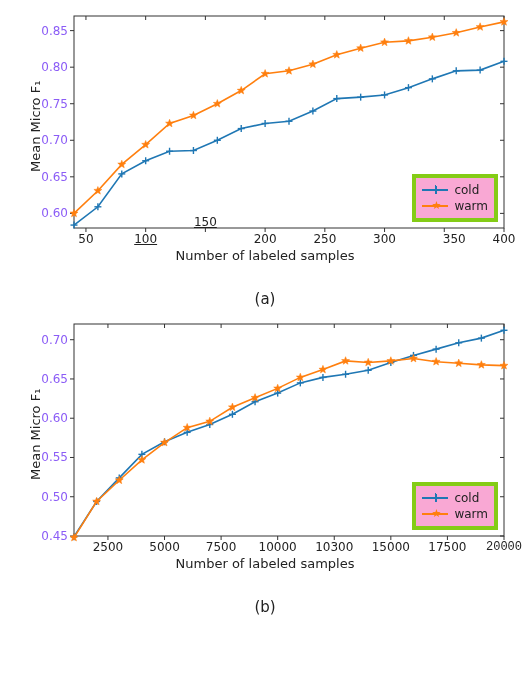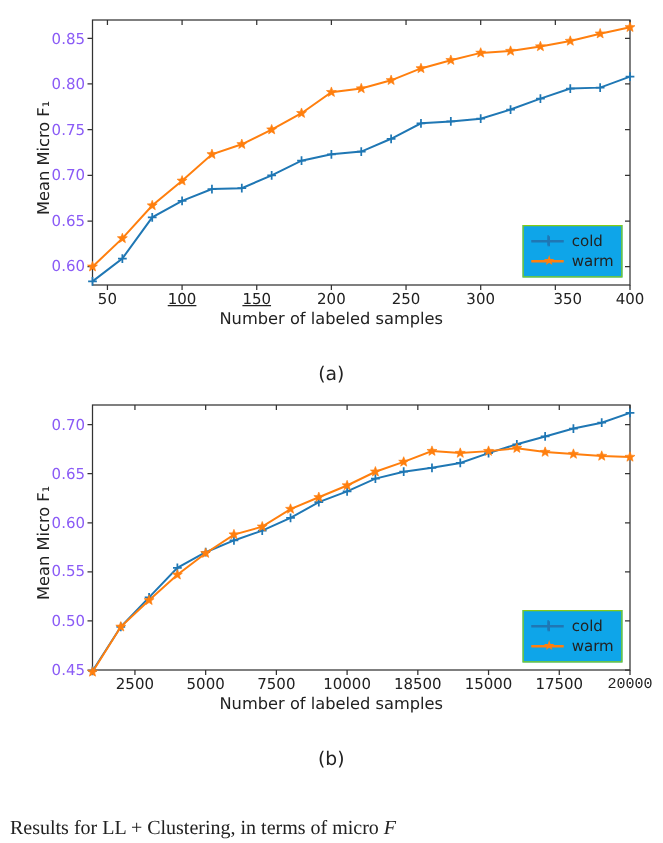--- a/index.html
+++ b/index.html
@@ -55,22 +55,22 @@
   }
   .axis-label-x {
     position: absolute;
     font-size: 13px;
     color: #222;
     text-align: center;
     left: 0; right: 0;
   }
   .legend {
     position: absolute;
-    background: #0ea5e9;
-    border: 1px solid #84cc16;
+    background: #f9a8d4;
+    border: 4px solid #84cc16;
     font-size: 12px;
     padding: 4px 6px;
     box-sizing: border-box;
   }
   .legend-row {
     display: flex;
     align-items: center;
     gap: 6px;
     height: 16px;
   }
@@ -257,21 +257,21 @@
           <path d="M348.67,37.97L349.72,40.71L352.66,40.87L350.38,42.72L351.14,45.56L348.67,43.97L346.20,45.56L346.95,42.72L344.67,40.87L347.61,40.71Z" class="marker-star"></path>
           <path d="M372.56,32.12L373.61,34.86L376.55,35.02L374.27,36.87L375.02,39.72L372.56,38.12L370.09,39.72L370.84,36.87L368.56,35.02L371.50,34.86Z" class="marker-star"></path>
           <path d="M396.44,30.66L397.50,33.40L400.44,33.56L398.16,35.41L398.91,38.25L396.44,36.66L393.98,38.25L394.73,35.41L392.45,33.56L395.39,33.40Z" class="marker-star"></path>
           <path d="M420.33,27.00L421.39,29.74L424.33,29.90L422.05,31.76L422.80,34.60L420.33,33.00L417.86,34.60L418.62,31.76L416.34,29.90L419.28,29.74Z" class="marker-star"></path>
           <path d="M444.22,22.61L445.28,25.36L448.22,25.52L445.93,27.37L446.69,30.21L444.22,28.61L441.75,30.21L442.51,27.37L440.23,25.52L443.16,25.36Z" class="marker-star"></path>
           <path d="M468.11,16.77L469.17,19.51L472.11,19.67L469.82,21.52L470.58,24.36L468.11,22.77L465.64,24.36L466.40,21.52L464.12,19.67L467.05,19.51Z" class="marker-star"></path>
           <path d="M492.00,11.65L493.06,14.39L495.99,14.55L493.71,16.40L494.47,19.25L492.00,17.65L489.53,19.25L490.29,16.40L488.01,14.55L490.94,14.39Z" class="marker-star"></path>
         </svg>
         <div class="tick-label-x" style="left: 73.9444px; top: 226px;">50</div>
         <div class="tick-label-x" style="left: 133.667px; top: 226px; text-decoration: underline;">100</div>
-        <div class="tick-label-x" style="left: 193.389px; top: 226px; text-decoration: underline;">150</div>
+        <div class="tick-label-x" style="left: 193.389px; top: 209px; text-decoration: underline;">150</div>
         <div class="tick-label-x" style="left: 253.111px; top: 226px;">200</div>
         <div class="tick-label-x" style="left: 312.833px; top: 226px;">250</div>
         <div class="tick-label-x" style="left: 372.556px; top: 226px;">300</div>
         <div class="tick-label-x" style="left: 432.278px; top: 226px; margin-left: 10px;">350</div>
         <div class="tick-label-x" style="left: 492px; top: 226px;">400</div>
         <div class="tick-label-y" style="right: 450px; top: 207.379px; width: 40px;">0.60</div>
         <div class="tick-label-y" style="right: 450px; top: 170.828px; width: 40px;">0.65</div>
         <div class="tick-label-y" style="right: 450px; top: 134.276px; width: 40px;">0.70</div>
         <div class="tick-label-y" style="right: 450px; top: 97.7241px; width: 40px;">0.75</div>
         <div class="tick-label-y" style="right: 450px; top: 61.1724px; width: 40px;">0.80</div>
@@ -428,21 +428,21 @@
           <path d="M401.47,40.35L402.53,43.09L405.47,43.25L403.19,45.10L403.94,47.95L401.47,46.35L399.00,47.95L399.76,45.10L397.48,43.25L400.42,43.09Z" class="marker-star"></path>
           <path d="M424.11,43.49L425.16,46.23L428.10,46.39L425.82,48.25L426.57,51.09L424.11,49.49L421.64,51.09L422.39,48.25L420.11,46.39L423.05,46.23Z" class="marker-star"></path>
           <path d="M446.74,45.06L447.79,47.80L450.73,47.96L448.45,49.82L449.21,52.66L446.74,51.06L444.27,52.66L445.02,49.82L442.74,47.96L445.68,47.80Z" class="marker-star"></path>
           <path d="M469.37,46.63L470.43,49.37L473.36,49.53L471.08,51.39L471.84,54.23L469.37,52.63L466.90,54.23L467.66,51.39L465.37,49.53L468.31,49.37Z" class="marker-star"></path>
           <path d="M492.00,47.41L493.06,50.16L495.99,50.32L493.71,52.17L494.47,55.01L492.00,53.41L489.53,55.01L490.29,52.17L488.01,50.32L490.94,50.16Z" class="marker-star"></path>
         </svg>
         <div class="tick-label-x" style="left: 95.9474px; top: 226px;">2500</div>
         <div class="tick-label-x" style="left: 152.526px; top: 226px;">5000</div>
         <div class="tick-label-x" style="left: 209.105px; top: 226px;">7500</div>
         <div class="tick-label-x" style="left: 265.684px; top: 226px;">10000</div>
-        <div class="tick-label-x" style="left: 322.263px; top: 226px;">18500</div>
+        <div class="tick-label-x" style="left: 322.263px; top: 226px;">10300</div>
         <div class="tick-label-x" style="left: 378.842px; top: 226px;">15000</div>
         <div class="tick-label-x" style="left: 435.421px; top: 226px;">17500</div>
         <div class="tick-label-x" style="left: 492px; top: 226px; font-family: Liberation Mono, monospace;">20000</div>
         <div class="tick-label-y" style="right: 450px; top: 222px; width: 40px;">0.45</div>
         <div class="tick-label-y" style="right: 450px; top: 182.741px; width: 40px;">0.50</div>
         <div class="tick-label-y" style="right: 450px; top: 143.481px; width: 40px;">0.55</div>
         <div class="tick-label-y" style="right: 450px; top: 104.222px; width: 40px;">0.60</div>
         <div class="tick-label-y" style="right: 450px; top: 64.963px; width: 40px;">0.65</div>
         <div class="tick-label-y" style="right: 450px; top: 25.7037px; width: 40px;">0.70</div>
         <div class="axis-label-y" style="left: 16px; top: 166px;">Mean Micro F₁</div>
@@ -458,16 +458,13 @@
             <div class="legend-line series-warm">
               <div class="series-warm-star">★</div>
             </div>
             <span>warm</span>
           </div>
         </div>
       </div>
     <div class="caption" style="position:absolute; left:0; right:0; bottom:-2px;">(b)</div>
   </div>
 
-  <div class="bottom-text">
-    <span>Results for LL + Clustering, in terms of micro </span><span class="ital">F</span>
-  </div>
 </div>
 
 </body></html>

